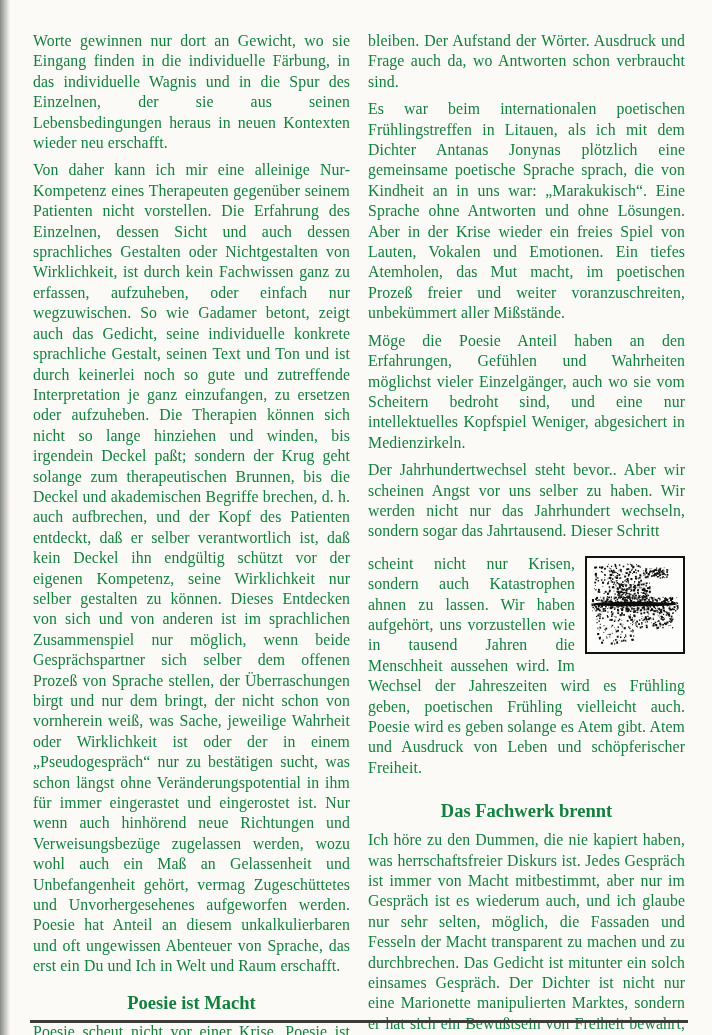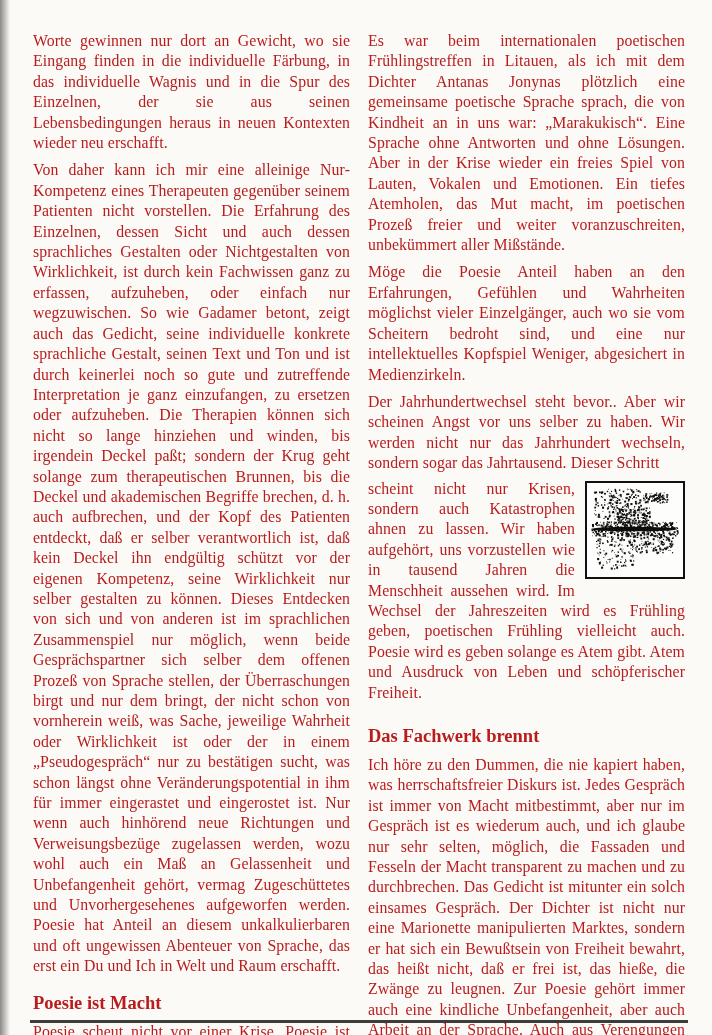--- a/index.html
+++ b/index.html
@@ -7,21 +7,21 @@
     padding: 0;
     background: #e8e8e4;
   }
   .page {
     position: relative;
     width: 712px;
     height: 1035px;
     background: #fbfaf7;
     overflow: hidden;
     font-family: "Liberation Serif", "DejaVu Serif", serif;
-    color: #b91c1c;
+    color: #15803d;
     box-sizing: border-box;
   }
   .scan-edge-shadow {
     position: absolute;
     left: 0; top: 0; bottom: 0;
     width: 10px;
     background: linear-gradient(to right, #8a8a88, #bdbdb9 45%, rgba(251,250,247,0) 100%);
     pointer-events: none;
   }
   .columns {
@@ -41,21 +41,21 @@
     font-size: 15.8px;
     line-height: 20.4px;
     text-align: justify;
     letter-spacing: 0.1px;
   }
   .col h2 {
     margin: 15px 0 8px 0;
     font-size: 18.5px;
     line-height: 22px;
     font-weight: bold;
-    text-align: left;
+    text-align: center;
   }
   .figure-float {
     float: right;
     width: 96px;
     height: 94px;
     margin: 2px 0 14px 10px;
     border: 2.5px solid #111;
     background: #fdfdfb;
     box-sizing: content-box;
   }
@@ -79,23 +79,24 @@
   <div class="columns">
 
     <div class="col">
       <p>Worte gewinnen nur dort an Gewicht, wo sie Eingang finden in die individuelle Färbung, in das individuelle Wagnis und in die Spur des Einzelnen, der sie aus seinen Lebensbedingungen heraus in neuen Kontexten wieder neu erschafft.</p>
       <p>Von daher kann ich mir eine alleinige Nur-Kompetenz eines Therapeuten gegenüber seinem Patienten nicht vorstellen. Die Erfahrung des Einzelnen, dessen Sicht und auch dessen sprachliches Gestalten oder Nichtgestalten von Wirklichkeit, ist durch kein Fachwissen ganz zu erfassen, aufzuheben, oder einfach nur wegzuwischen. So wie Gadamer betont, zeigt auch das Gedicht, seine individuelle konkrete sprachliche Gestalt, seinen Text und Ton und ist durch keinerlei noch so gute und zutreffende Interpretation je ganz einzufangen, zu ersetzen oder aufzuheben. Die Therapien können sich nicht so lange hinziehen und winden, bis irgendein Deckel paßt; sondern der Krug geht solange zum therapeutischen Brunnen, bis die Deckel und akademischen Begriffe brechen, d. h. auch aufbrechen, und der Kopf des Patienten entdeckt, daß er selber verantwortlich ist, daß kein Deckel ihn endgültig schützt vor der eigenen Kompetenz, seine Wirklichkeit nur selber gestalten zu können. Dieses Entdecken von sich und von anderen ist im sprachlichen Zusammenspiel nur möglich, wenn beide Gesprächspartner sich selber dem offenen Prozeß von Sprache stellen, der Überraschungen birgt und nur dem bringt, der nicht schon von vornherein weiß, was Sache, jeweilige Wahrheit oder Wirklichkeit ist oder der in einem „Pseudogespräch“ nur zu bestätigen sucht, was schon längst ohne Veränderungspotential in ihm für immer eingerastet und eingerostet ist. Nur wenn auch hinhörend neue Richtungen und Verweisungsbezüge zugelassen werden, wozu wohl auch ein Maß an Gelassenheit und Unbefangenheit gehört, vermag Zugeschüttetes und Unvorhergesehenes aufgeworfen werden. Poesie hat Anteil an diesem unkalkulierbaren und oft ungewissen Abenteuer von Sprache, das erst ein Du und Ich in Welt und Raum erschafft.</p>
       <h2>Poesie ist Macht</h2>
       <p>Poesie scheut nicht vor einer Krise. Poesie ist Krise. Produktive Krise. Kreative Krise. Auch wo sie manchmal nur Resonanz des Schreckens und des Abgrunds sein kann. Sie darf auch zukünftig nicht verstummen in der Glätte des Marktes und der Manipulation der Medien. Sie muß die authentische Erfahrung des Einzelnen</p>
     </div>
 
     <div class="col">
+      <p>bleiben. Der Aufstand der Wörter. Ausdruck und Frage auch da, wo Antworten schon verbraucht sind.</p>
       <p>Es war beim internationalen poetischen Frühlingstreffen in Litauen, als ich mit dem Dichter Antanas Jonynas plötzlich eine gemeinsame poetische Sprache sprach, die von Kindheit an in uns war: „Marakukisch“. Eine Sprache ohne Antworten und ohne Lösungen. Aber in der Krise wieder ein freies Spiel von Lauten, Vokalen und Emotionen. Ein tiefes Atemholen, das Mut macht, im poetischen Prozeß freier und weiter voranzuschreiten, unbekümmert aller Mißstände.</p>
       <p>Möge die Poesie Anteil haben an den Erfahrungen, Gefühlen und Wahrheiten möglichst vieler Einzelgänger, auch wo sie vom Scheitern bedroht sind, und eine nur intellektuelles Kopfspiel Weniger, abgesichert in Medienzirkeln.</p>
-      <p style="margin-bottom:5px;">Der Jahrhundertwechsel steht bevor.. Aber wir scheinen Angst vor uns selber zu haben. Wir werden nicht nur das Jahrhundert wechseln, sondern sogar das Jahrtausend. Dieser Schritt</p>
+      <p style="margin-bottom:12px;">Der Jahrhundertwechsel steht bevor.. Aber wir scheinen Angst vor uns selber zu haben. Wir werden nicht nur das Jahrhundert wechseln, sondern sogar das Jahrtausend. Dieser Schritt</p>
       <div class="wrap-block">
         <span class="figure-float">
           <svg id="dither-svg" viewBox="0 0 100 100" xmlns="http://www.w3.org/2000/svg">
               <ellipse cx="49" cy="49" rx="46" ry="2.4" fill="#0d0d0d"></ellipse>
               <rect x="20.5" y="53.2" width="1.0" height="1.0" fill="#0d0d0d"></rect>
               <rect x="42.6" y="46.7" width="1.7" height="1.7" fill="#0d0d0d"></rect>
               <rect x="53.5" y="49.2" width="1.5" height="1.5" fill="#0d0d0d"></rect>
               <rect x="63.8" y="43.9" width="1.5" height="1.5" fill="#0d0d0d"></rect>
               <rect x="39.4" y="44.0" width="1.4" height="1.4" fill="#0d0d0d"></rect>
               <rect x="55.0" y="54.9" width="1.9" height="1.9" fill="#0d0d0d"></rect>

